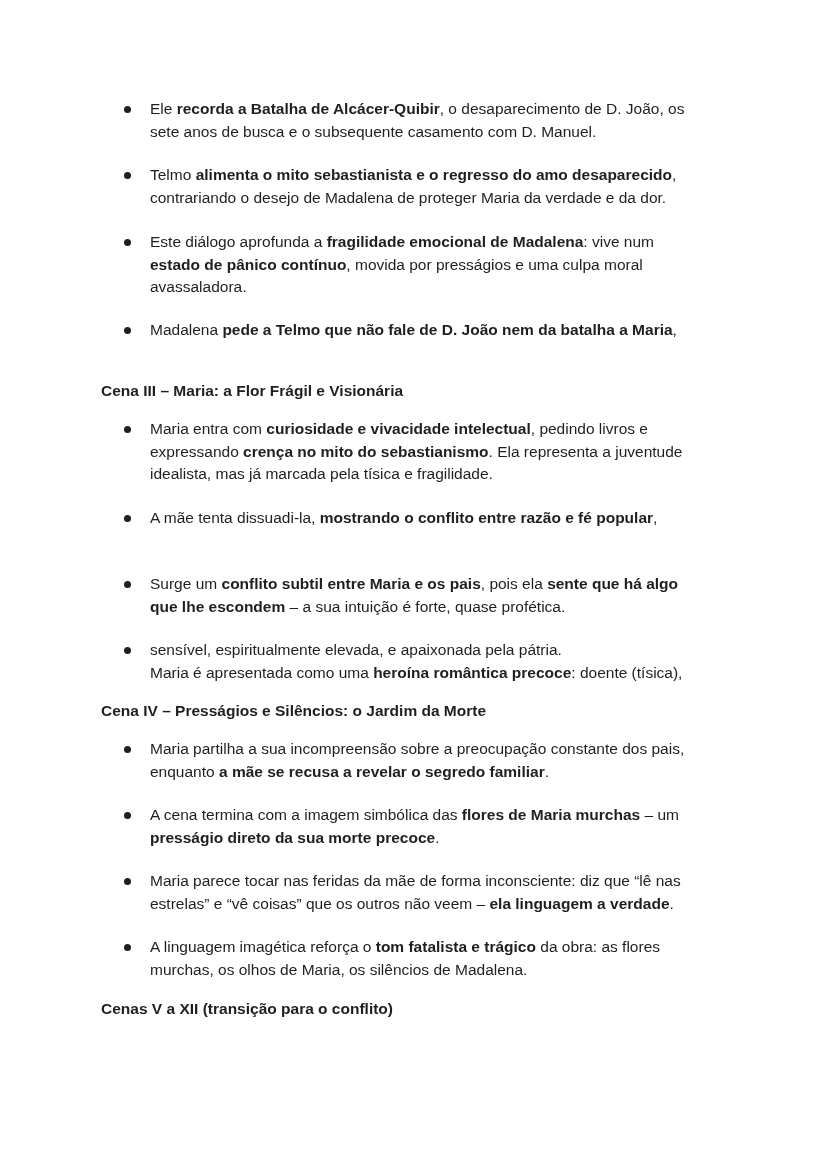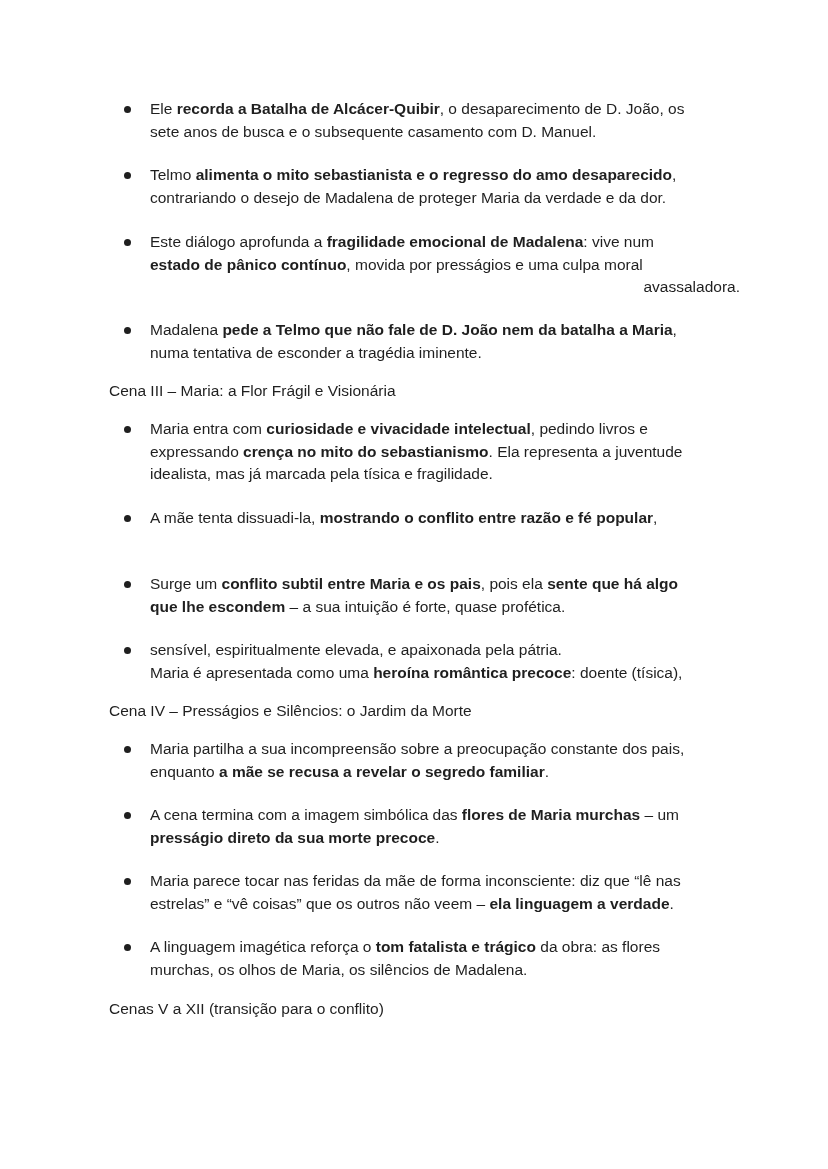--- a/index.html
+++ b/index.html
@@ -38,22 +38,22 @@
       background: #1f1f1f;
     }
     .bullet-text {
       position: absolute;
       left: 26px;
       width: 590px;
       top: 0;
     }
     .heading {
       position: absolute;
-      left: 109px;
-      font-weight: normal;
+      left: 101px;
+      font-weight: bold;
       line-height: 22px;
       white-space: nowrap;
     }
     .para {
       position: absolute;
       left: 101px;
       width: 640px;
       line-height: 22px;
       white-space: nowrap;
     }
@@ -76,28 +76,27 @@
     <div class="bullet-text">
         <div style="white-space: nowrap;"><span>Telmo </span><b>alimenta o mito sebastianista e o regresso do amo desaparecido</b><span>,</span></div>
         <div style="white-space: nowrap;"><span>contrariando o desejo de Madalena de proteger Maria da verdade e da dor.</span></div>
       </div>
   </div>
   <div class="bullet-item" style="top:231px;">
     <span class="bullet-dot"></span>
     <div class="bullet-text">
         <div style="white-space: nowrap;"><span>Este diálogo aprofunda a </span><b>fragilidade emocional de Madalena</b><span>: vive num</span></div>
         <div style="white-space: nowrap;"><b>estado de pânico contínuo</b><span>, movida por presságios e uma culpa moral</span></div>
-        <div style="white-space: nowrap; text-align: right;"><span>avassaladora.</span></div>
+        <div style="white-space: nowrap;"><span>avassaladora.</span></div>
       </div>
   </div>
   <div class="bullet-item" style="top:319px;">
     <span class="bullet-dot"></span>
     <div class="bullet-text">
         <div style="white-space: nowrap;"><span>Madalena </span><b>pede a Telmo que não fale de D. João nem da batalha a Maria</b><span>,</span></div>
-        <div style="white-space: nowrap;"><span>numa tentativa de esconder a tragédia iminente.</span></div>
       </div>
   </div>
 
   <div class="heading" style="top:380px;">Cena III – Maria: a Flor Frágil e Visionária</div>
 
   <div class="bullet-item" style="top:418px;">
     <span class="bullet-dot"></span>
     <div class="bullet-text">
         <div style="white-space: nowrap;"><span>Maria entra com </span><b>curiosidade e vivacidade intelectual</b><span>, pedindo livros e</span></div>
         <div style="white-space: nowrap;"><span>expressando </span><b>crença no mito do sebastianismo</b><span>. Ela representa a juventude</span></div>

